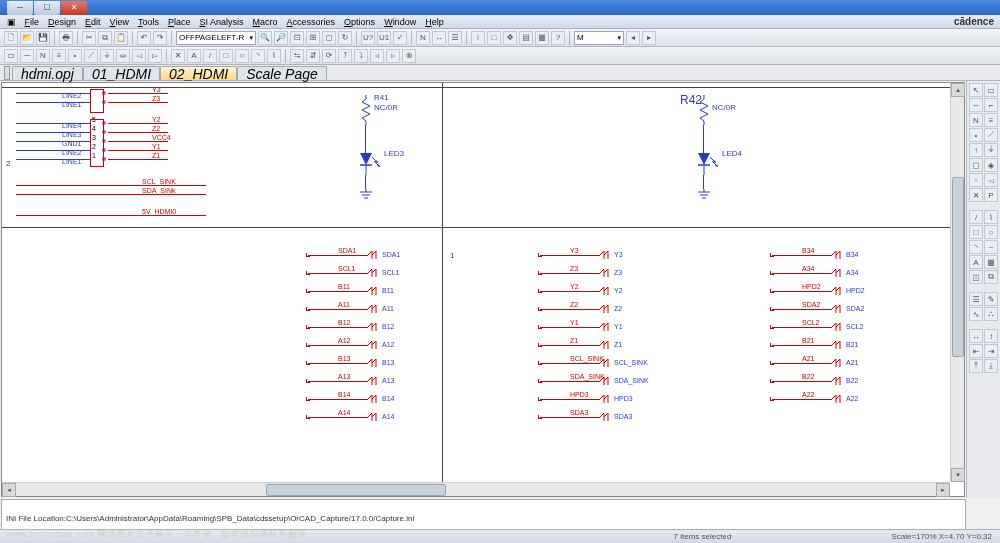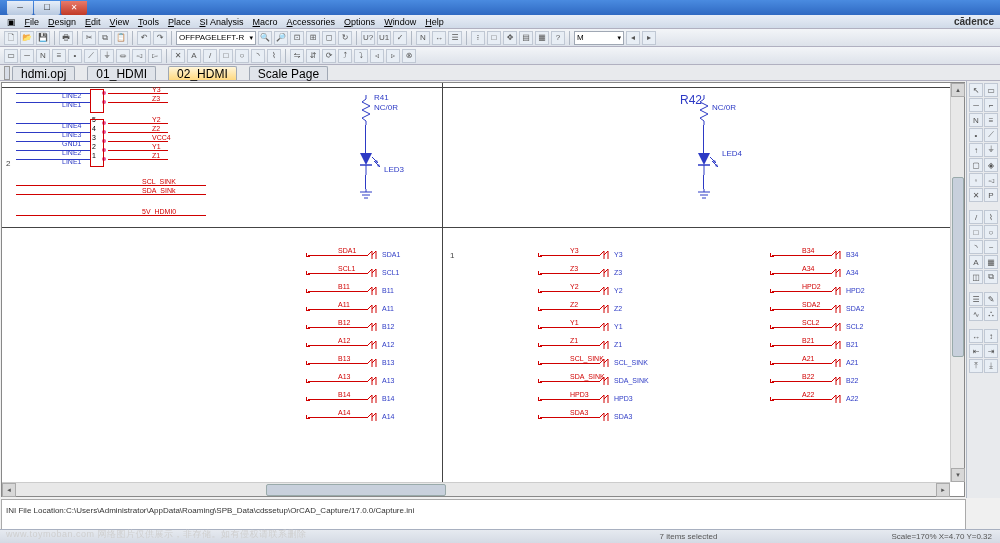--- a/index.html
+++ b/index.html
@@ -13,40 +13,40 @@
   .menubar { height: 14px; background: linear-gradient(#e8eef7,#d0dae8); display:flex; align-items:center; padding-left:4px; font-size:9px; border-bottom: 1px solid #b0b0c0; }
   .menubar span { margin-right: 3px; padding: 0 3px; }
   .menubar span u { text-decoration: underline; }
   .brand { margin-left:auto; margin-right:6px; font-weight:bold; font-size:10px; color:#333; }
   .toolbar { height: 18px; background: linear-gradient(#f3f5f8,#dde2ea); border-bottom:1px solid #b0b0c0; display:flex; align-items:center; padding-left:4px; gap:2px; }
   .tbtn { width:14px; height:14px; background:#e8eef5; border:1px solid #c0c8d4; display:flex; align-items:center; justify-content:center; font-size:8px; color:#555; }
   .tsep { width:1px; height:14px; background:#b0b8c4; margin:0 2px; }
   .dropdown { width: 80px; height: 14px; background:#fff; border:1px solid #a0a8b4; font-size:8px; display:flex; align-items:center; padding-left:2px; }
   .dropdown .arrow { margin-left:auto; margin-right:2px; font-size:7px; }
   .tabstrip { height: 16px; background:#e8eaed; border-bottom:1px solid #b0b0c0; display:flex; align-items:flex-end; padding-left:4px; }
-  .tab { height: 14px; padding: 0 8px; font-size:12px; display:flex; align-items:center; border:1px solid #a0a8b4; background:#e0e4ea; margin-right:12px; border-bottom:none; border-radius:2px 2px 0 0; position:relative; }
+  .tab { height: 14px; padding: 0 8px; font-size:14px; display:flex; align-items:center; border:1px solid #a0a8b4; background:#e0e4ea; margin-right:0; border-bottom:none; border-radius:2px 2px 0 0; position:relative;font-style:italic; }
   .tab.active { background: linear-gradient(#fff5d8,#ffd980); }
   .tab.start { font-family: monospace; }
   .main { position: relative; display:flex; height: 417px; }
   .canvas-wrap { flex:1; position:relative; background:#fff; border:1px solid #888; margin:1px; }
   .canvas { position:absolute; inset:0 14px 14px 0; overflow:hidden; background:#fff; }
   .hscroll { position:absolute; bottom:0; left:0; right:14px; height:14px; background:#e8e8e8; border-top:1px solid #ccc; display:flex; }
   .vscroll { position:absolute; top:0; right:0; bottom:14px; width:14px; background:#e8e8e8; border-left:1px solid #ccc; display:flex; flex-direction:column; }
   .scrollbtn { width:14px; height:14px; background:#d8d8d8; border:1px solid #aaa; display:flex; align-items:center; justify-content:center; font-size:7px; color:#555; }
   .scrollthumb-h { width:180px; height:12px; margin:1px 0 0 250px; background:#c8d0dc; border:1px solid #9aa; border-radius:2px; }
   .scrollthumb-v { height:180px; width:12px; margin:80px 0 0 1px; background:#c8d0dc; border:1px solid #9aa; border-radius:2px; }
   .rtoolbar { width:34px; background:#e8eaed; border-left:1px solid #b0b8c4; display:flex; flex-direction:column; align-items:center; padding-top:2px; gap:1px; }
   .rtoolbar .row { display:flex; gap:1px; }
   .rbtn { width:14px; height:14px; background:#e8eef5; border:1px solid #c0c8d4; display:flex; align-items:center; justify-content:center; font-size:8px; color:#555; }
-  .status { position:absolute; bottom:0; left:0; right:0; height:14px; background:linear-gradient(#e6eaf0,#d4dae4); border-top:1px solid #a8b0c0; display:flex; align-items:center; font-size:8px; color:#555;gap:14px; }
+  .status { position:absolute; bottom:0; left:0; right:0; height:14px; background:linear-gradient(#e6eaf0,#d4dae4); border-top:1px solid #a8b0c0; display:flex; align-items:center; font-size:8px; color:#555; }
   .status .left { padding-left:6px; flex:1;}
   .status .mid { margin-right:160px; }
   .status .right { margin-right:8px; }
   .logpanel { height: 49px; background:#fff; border:1px solid #aaa; margin:1px 34px 1px 1px; overflow:hidden; position:relative; }
-  .logpanel .text { font-size:8px; padding:6px 4px; color:#333; }
+  .logpanel .text { font-size:8px; padding:14px 4px; color:#333; }
   .logpanel .tab-bottom { position:absolute; bottom:0; left:14px; height:12px; width:16px; background:#d0d8e4; border:1px solid #999; font-size:7px; text-align:center; }
   .logpanel .sarr { position:absolute; bottom:0; height:12px; width:12px; background:#d0d8e4; border:1px solid #999; font-size:7px; text-align:center; }
   
   .divH { position:absolute; left:0; right:0; top:144px; height:1px; background:#444; }
   .divV { position:absolute; top:0; bottom:0; left:440px; width:1px; background:#444; }
   .sch-text { position:absolute; font-size:8px; font-family: Arial, sans-serif; }
   .blue { color:#2d3ac5; }
   .netlabel { color:#d00000; font-size:7px; }
   .pinnum { color:#000; font-size:7px; }
   .wire { position:absolute; background:#2d3ac5; height:1px; }
@@ -240,21 +240,21 @@
         <div style="position:absolute;left:363px;top:42px;width:1px;height:28px;background:#2d3ac5"></div>
         <svg style="position:absolute;left:354px;top:70px" width="28" height="22">
      <polygon points="4,0 16,0 10,12" fill="#2d3ac5"></polygon>
      <line x1="4" y1="12" x2="16" y2="12" stroke="#2d3ac5" stroke-width="1.5"></line>
      <line x1="10" y1="12" x2="10" y2="22" stroke="#2d3ac5" stroke-width="1"></line>
      <line x1="16" y1="4" x2="22" y2="10" stroke="#2d3ac5" stroke-width="1"></line>
           <polygon points="22,10 19,9 21,7" fill="#2d3ac5"></polygon>
      <line x1="18" y1="8" x2="24" y2="14" stroke="#2d3ac5" stroke-width="1"></line>
           <polygon points="24,14 21,13 23,11" fill="#2d3ac5"></polygon>
    </svg>
-        <div class="sch-text" style="left:382px;top:82px;color:#2d3ac5;font-size:8px">LED3</div>
+        <div class="sch-text" style="left:382px;top:66px;color:#2d3ac5;font-size:8px">LED3</div>
         <div style="position:absolute;left:363px;top:92px;width:1px;height:14px;background:#2d3ac5"></div>
         <svg style="position:absolute;left:356px;top:106px" width="16" height="12">
     <line x1="8" y1="0" x2="8" y2="3" stroke="#2d3ac5"></line>
     <line x1="2" y1="3" x2="14" y2="3" stroke="#2d3ac5"></line>
     <line x1="4" y1="6" x2="12" y2="6" stroke="#2d3ac5"></line>
     <line x1="6" y1="9" x2="10" y2="9" stroke="#2d3ac5"></line>
   </svg>
         <svg style="position:absolute;left:696px;top:12px" width="12" height="30">
           <polyline points="6,0 6,4 2,7 10,11 2,15 10,19 2,23 6,26 6,30" fill="none" stroke="#2d3ac5" stroke-width="1"></polyline>
         </svg>

